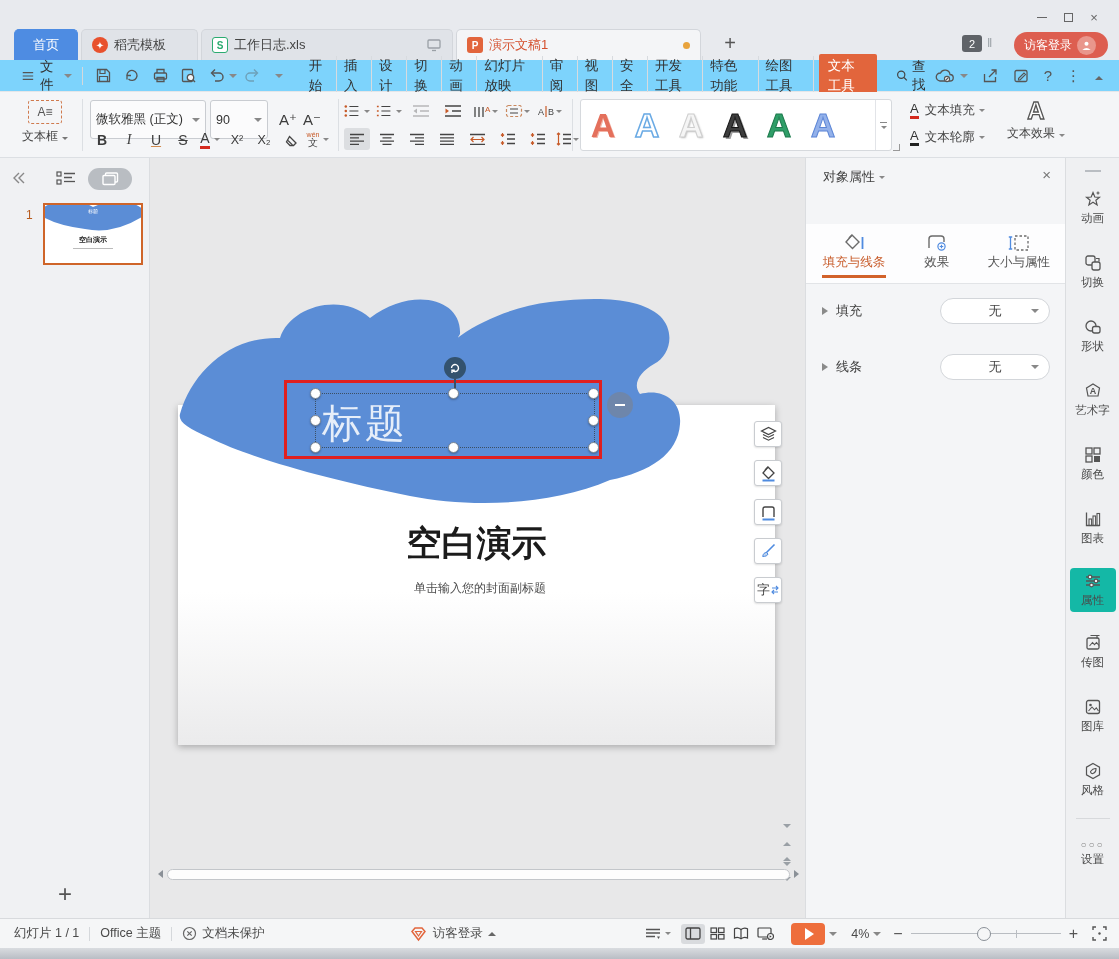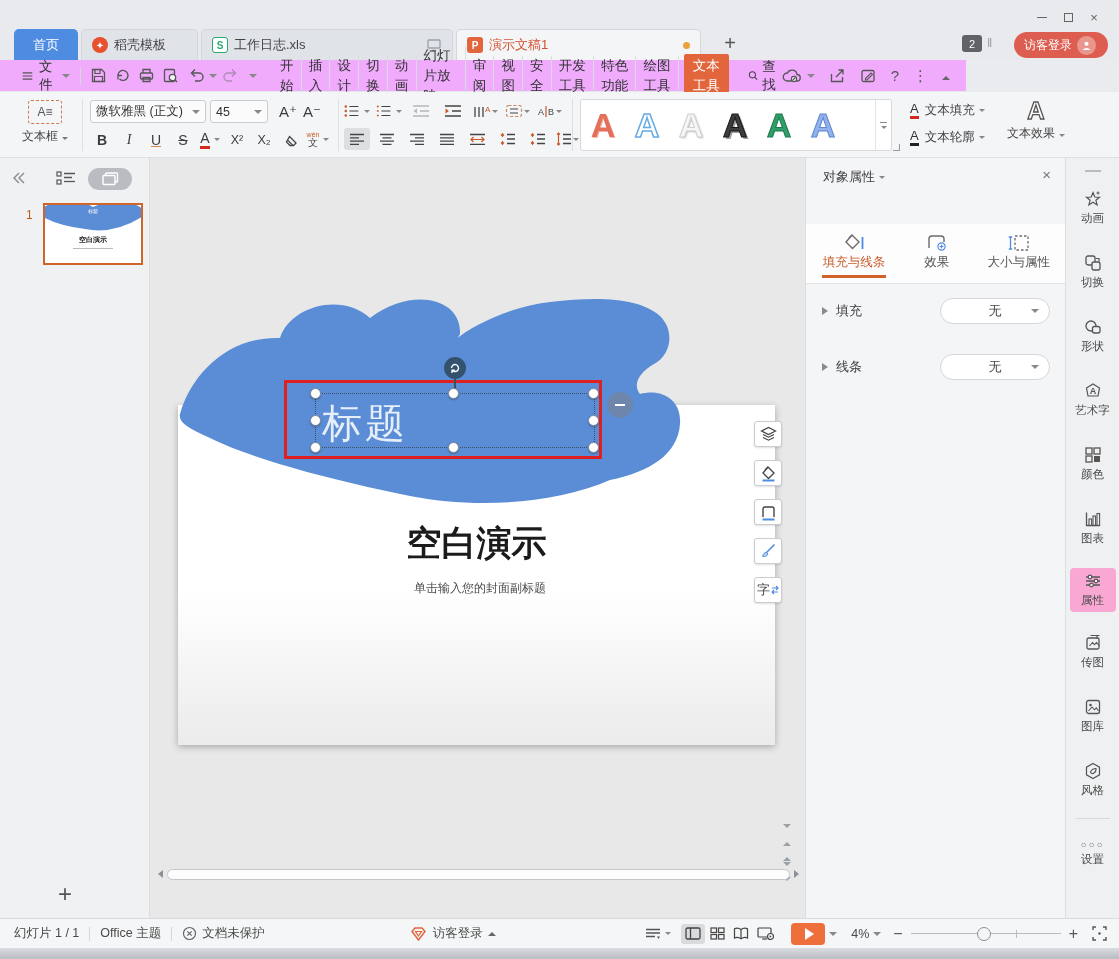--- a/index.html
+++ b/index.html
@@ -9,42 +9,42 @@
   .flex{display:flex;align-items:center}
   .cd{display:inline-block;width:0;height:0;border-left:4px solid transparent;border-right:4px solid transparent;border-top:4px solid #888;margin-left:4px}
   .cu{display:inline-block;width:0;height:0;border-left:4px solid transparent;border-right:4px solid transparent;border-bottom:4px solid #888}
   svg{display:block}
   
   #titlebar{left:0;top:0;width:1119px;height:60px;background:#e8eaee}
   .wbtn{width:26px;height:18px;display:flex;align-items:center;justify-content:center;color:#666;font-size:13px}
   .tab{height:31px;display:flex;align-items:center;border:1px solid #d3d6db;border-bottom:none;border-radius:5px 5px 0 0;background:#e0e3e8;padding:0 10px;font-size:13px;color:#444}
   .tab .ticon{width:16px;height:16px;border-radius:3px;margin-right:6px;display:flex;align-items:center;justify-content:center;color:#fff;font-size:10px;font-weight:bold}
   
-  #menubar{left:0;top:60px;width:966px;height:32px;background:#f0abfc;border-bottom:1px solid #e4e6e9;display:flex;align-items:center}
+  #menubar{left:0;top:60px;width:1119px;height:32px;background:#7dd3fc;border-bottom:1px solid #e4e6e9;display:flex;align-items:center}
   .mitem{padding:0 7px;line-height:20px;color:#333;font-size:13.5px;border-right:1px solid #d8dbdf}
   .mitem:last-of-type{border-right:none}
   .mitem.active{background:#e2653c;color:#fff;border-radius:2px;border-right:none;margin:0 5px;padding:2px 9px}
   .qbtn{width:26px;height:24px;display:flex;align-items:center;justify-content:center;border-radius:3px}
   
   #ribbon{left:0;top:92px;width:1119px;height:66px;background:#f4f5f7;border-bottom:1px solid #dcdfe3}
   .vsep{width:1px;background:#dcdfe3;height:52px;position:absolute;top:7px}
-  .selbox{height:23px;background:#fbfbfc;border:1px solid #c9ccd1;border-radius:3px;display:flex;align-items:center;padding:4px 5px;font-size:12.5px;color:#333}
+  .selbox{height:39px;background:#fbfbfc;border:1px solid #c9ccd1;border-radius:3px;display:flex;align-items:center;padding:4px 5px;font-size:12.5px;color:#333}
   .fbtn{height:23px;min-width:24px;display:flex;align-items:center;justify-content:center;font-size:14px;color:#3c3c3c;border-radius:3px}
   .pbtn{width:26px;height:22px;display:flex;align-items:center;justify-content:center;border-radius:3px}
   .pbtn.on{background:#dcdee1}
   .wa{width:44px;text-align:center;font-weight:bold;font-size:34px;line-height:48px}
   
   #main{left:0;top:158px;width:1119px;height:760px}
   #leftpanel{left:0;top:0;width:150px;height:760px;background:#f0f1f3;border-right:1px solid #dbdde0}
   #canvas{left:150px;top:0;width:655px;height:760px;background:#e8e8e9;overflow:hidden}
   #props{left:805px;top:0;width:260px;height:760px;background:#f4f5f7;border-left:1px solid #dbdde0}
   #dock{left:1065px;top:0;width:54px;height:760px;background:#eff0f2;border-left:1px solid #dbdde0}
   .dockitem{width:46px;margin:0 auto;display:flex;flex-direction:column;align-items:center;color:#4a4a4a;font-size:11.5px;padding:4px 0;border-radius:4px}
   .dockitem svg{margin-bottom:3px}
-  .dockitem.on{background:#f9a8d4}
+  .dockitem.on{background:#14b8a6}
   
   .hdl{position:absolute;width:11px;height:11px;border-radius:50%;background:#fff;border:1px solid #7a8694;box-shadow:0 1px 2px rgba(0,0,0,.25);z-index:6}
   .fob{position:absolute;left:604px;width:28px;height:26px;background:#fff;border:1px solid #c9ccd0;border-radius:3px;display:flex;align-items:center;justify-content:center;box-shadow:0 1px 2px rgba(0,0,0,.12);z-index:7}
   
   .subtab{display:flex;flex-direction:column;align-items:center;font-size:12.5px;color:#555}
   .pilldd{width:110px;height:26px;background:#fff;border:1px solid #d3d6da;border-radius:13px;display:flex;align-items:center;justify-content:center;font-size:13px;color:#444;position:relative}
   .pilldd .cd{position:absolute;right:10px}
   
   #statusbar{left:0;top:918px;width:1119px;height:30px;background:#f5f6f7;border-top:1px solid #d8dadd;display:flex;align-items:center;font-size:12.5px;color:#4a4a4a}
   .sdiv{width:1px;height:14px;background:#d5d8db;margin:0 10px}
@@ -207,21 +207,21 @@
     <span style="font-size:12px;color:#444">文本框</span><span class="cd" style="border-width:3.5px;border-top-color:#777"></span>
   </div>
   <div class="vsep" style="left:82px"></div>
 
   <div class="abs flex" style="left:90px;top:8px">
     <div class="selbox" style="width:116px">
       <span style="overflow:hidden;white-space:nowrap">微软雅黑 (正文)</span>
         <span class="cd" style="margin-left:auto"></span>
     </div>
     <div class="selbox" style="width:58px;margin-left:4px">
-      <span>45</span>
+      <span>90</span>
         <span class="cd" style="margin-left:auto"></span>
     </div>
     <div class="fbtn" style="margin-left:8px;font-size:15px">A⁺</div>
     <div class="fbtn" style="font-size:15px">A⁻</div>
   </div>
   <div class="abs flex" style="left:90px;top:36px;gap:3px">
     <div class="fbtn" style="font-weight:bold">B</div>
     <div class="fbtn" style="font-style:italic;font-family:'Liberation Serif',serif">I</div>
     <div class="fbtn" style="text-decoration:underline;text-decoration-color:#d28b4e">U</div>
     <div class="fbtn" style="text-decoration:line-through">S</div>

